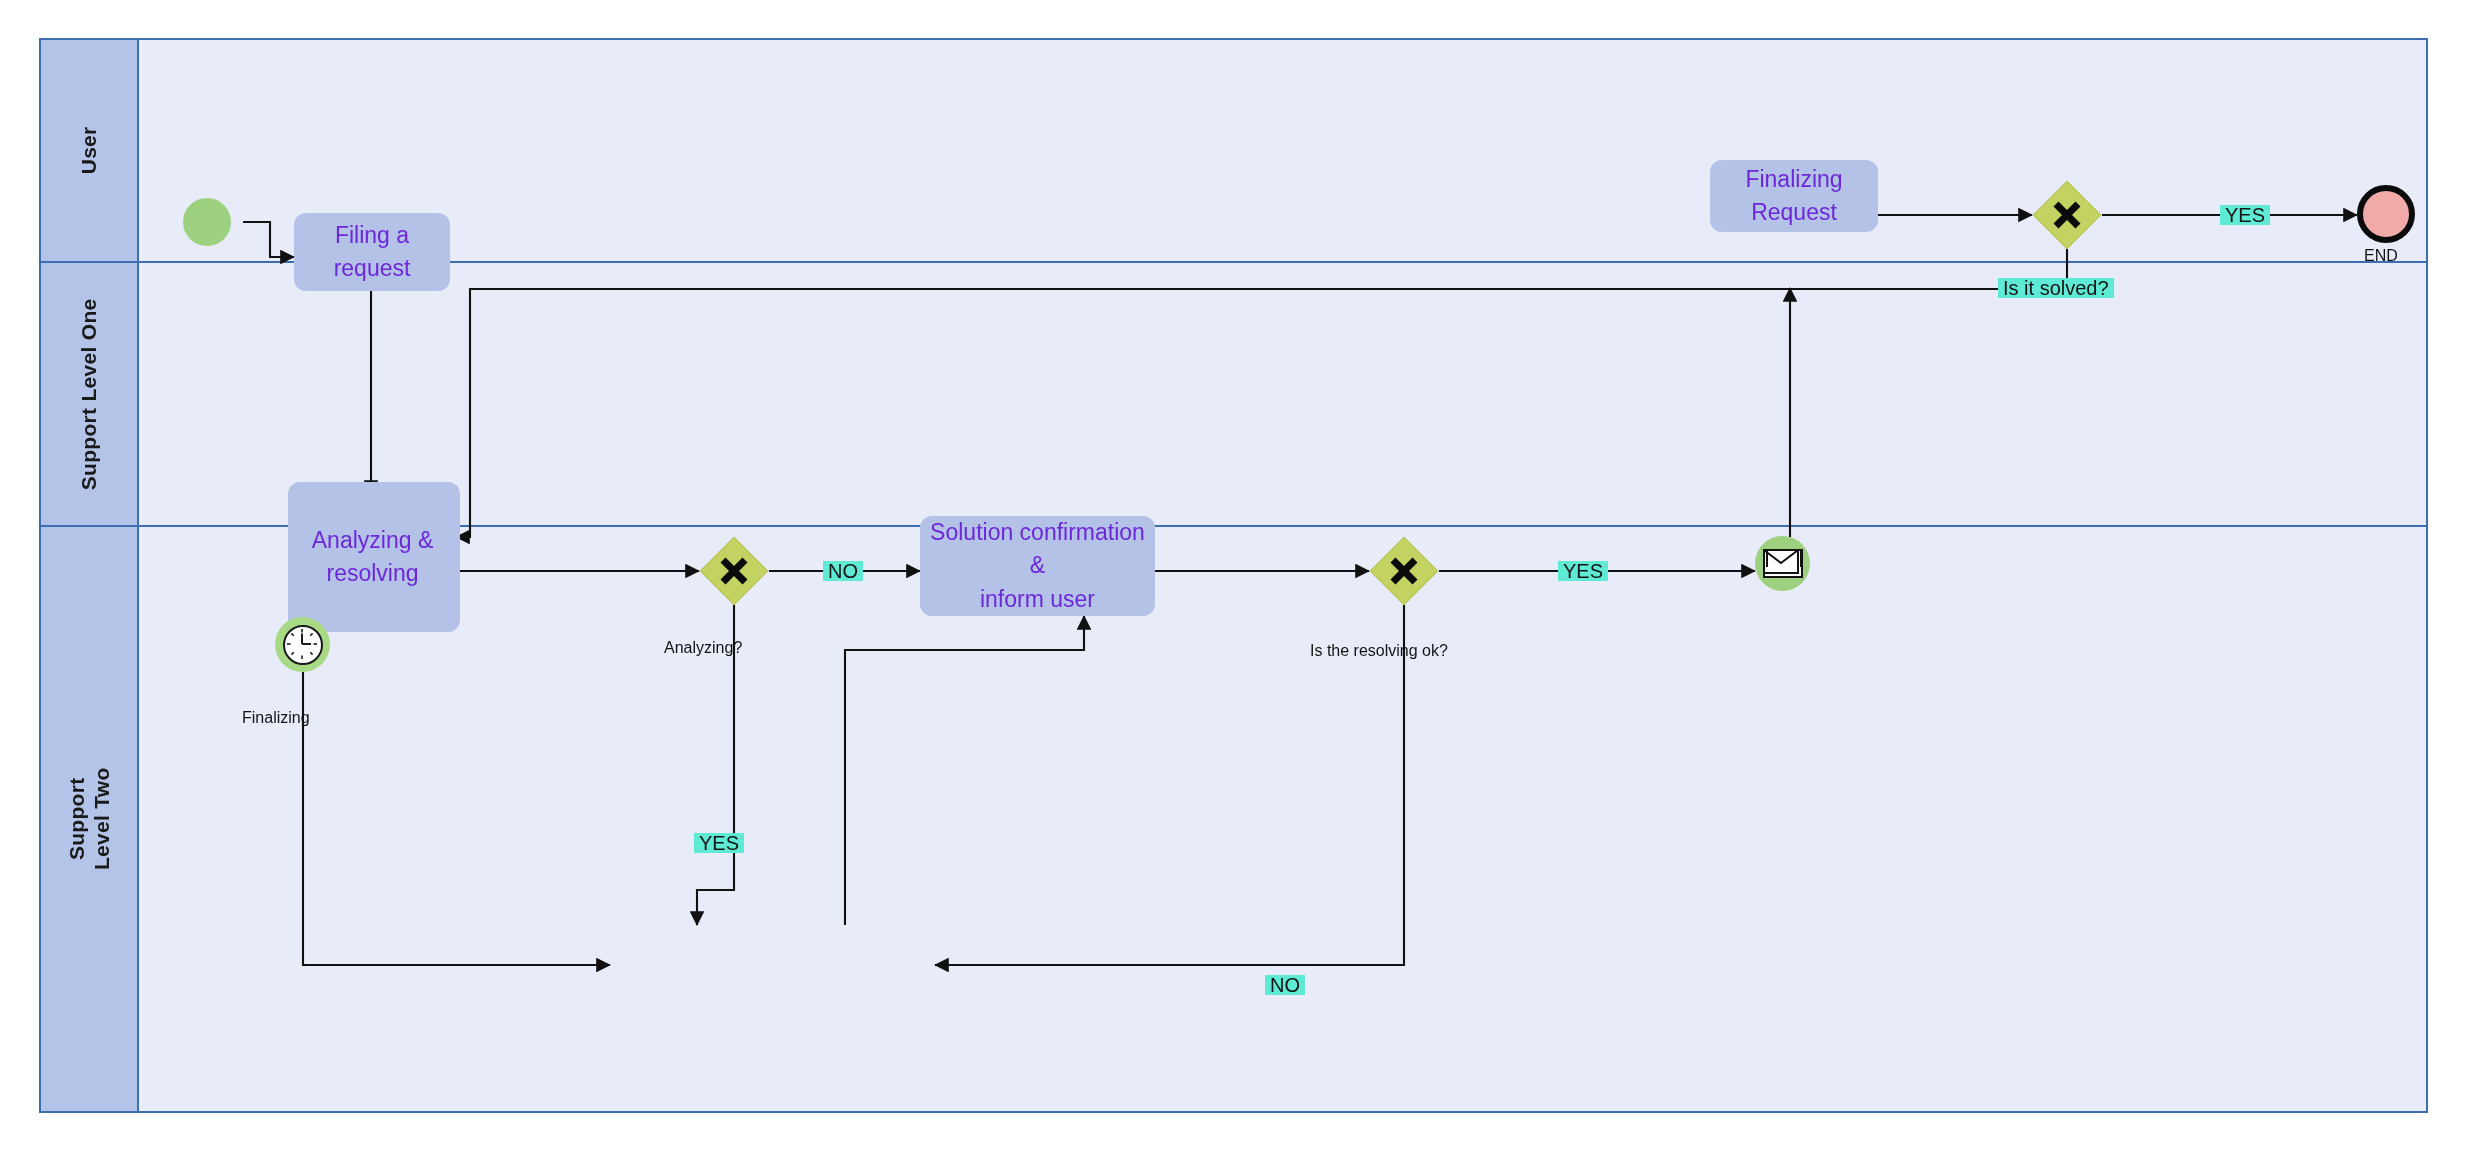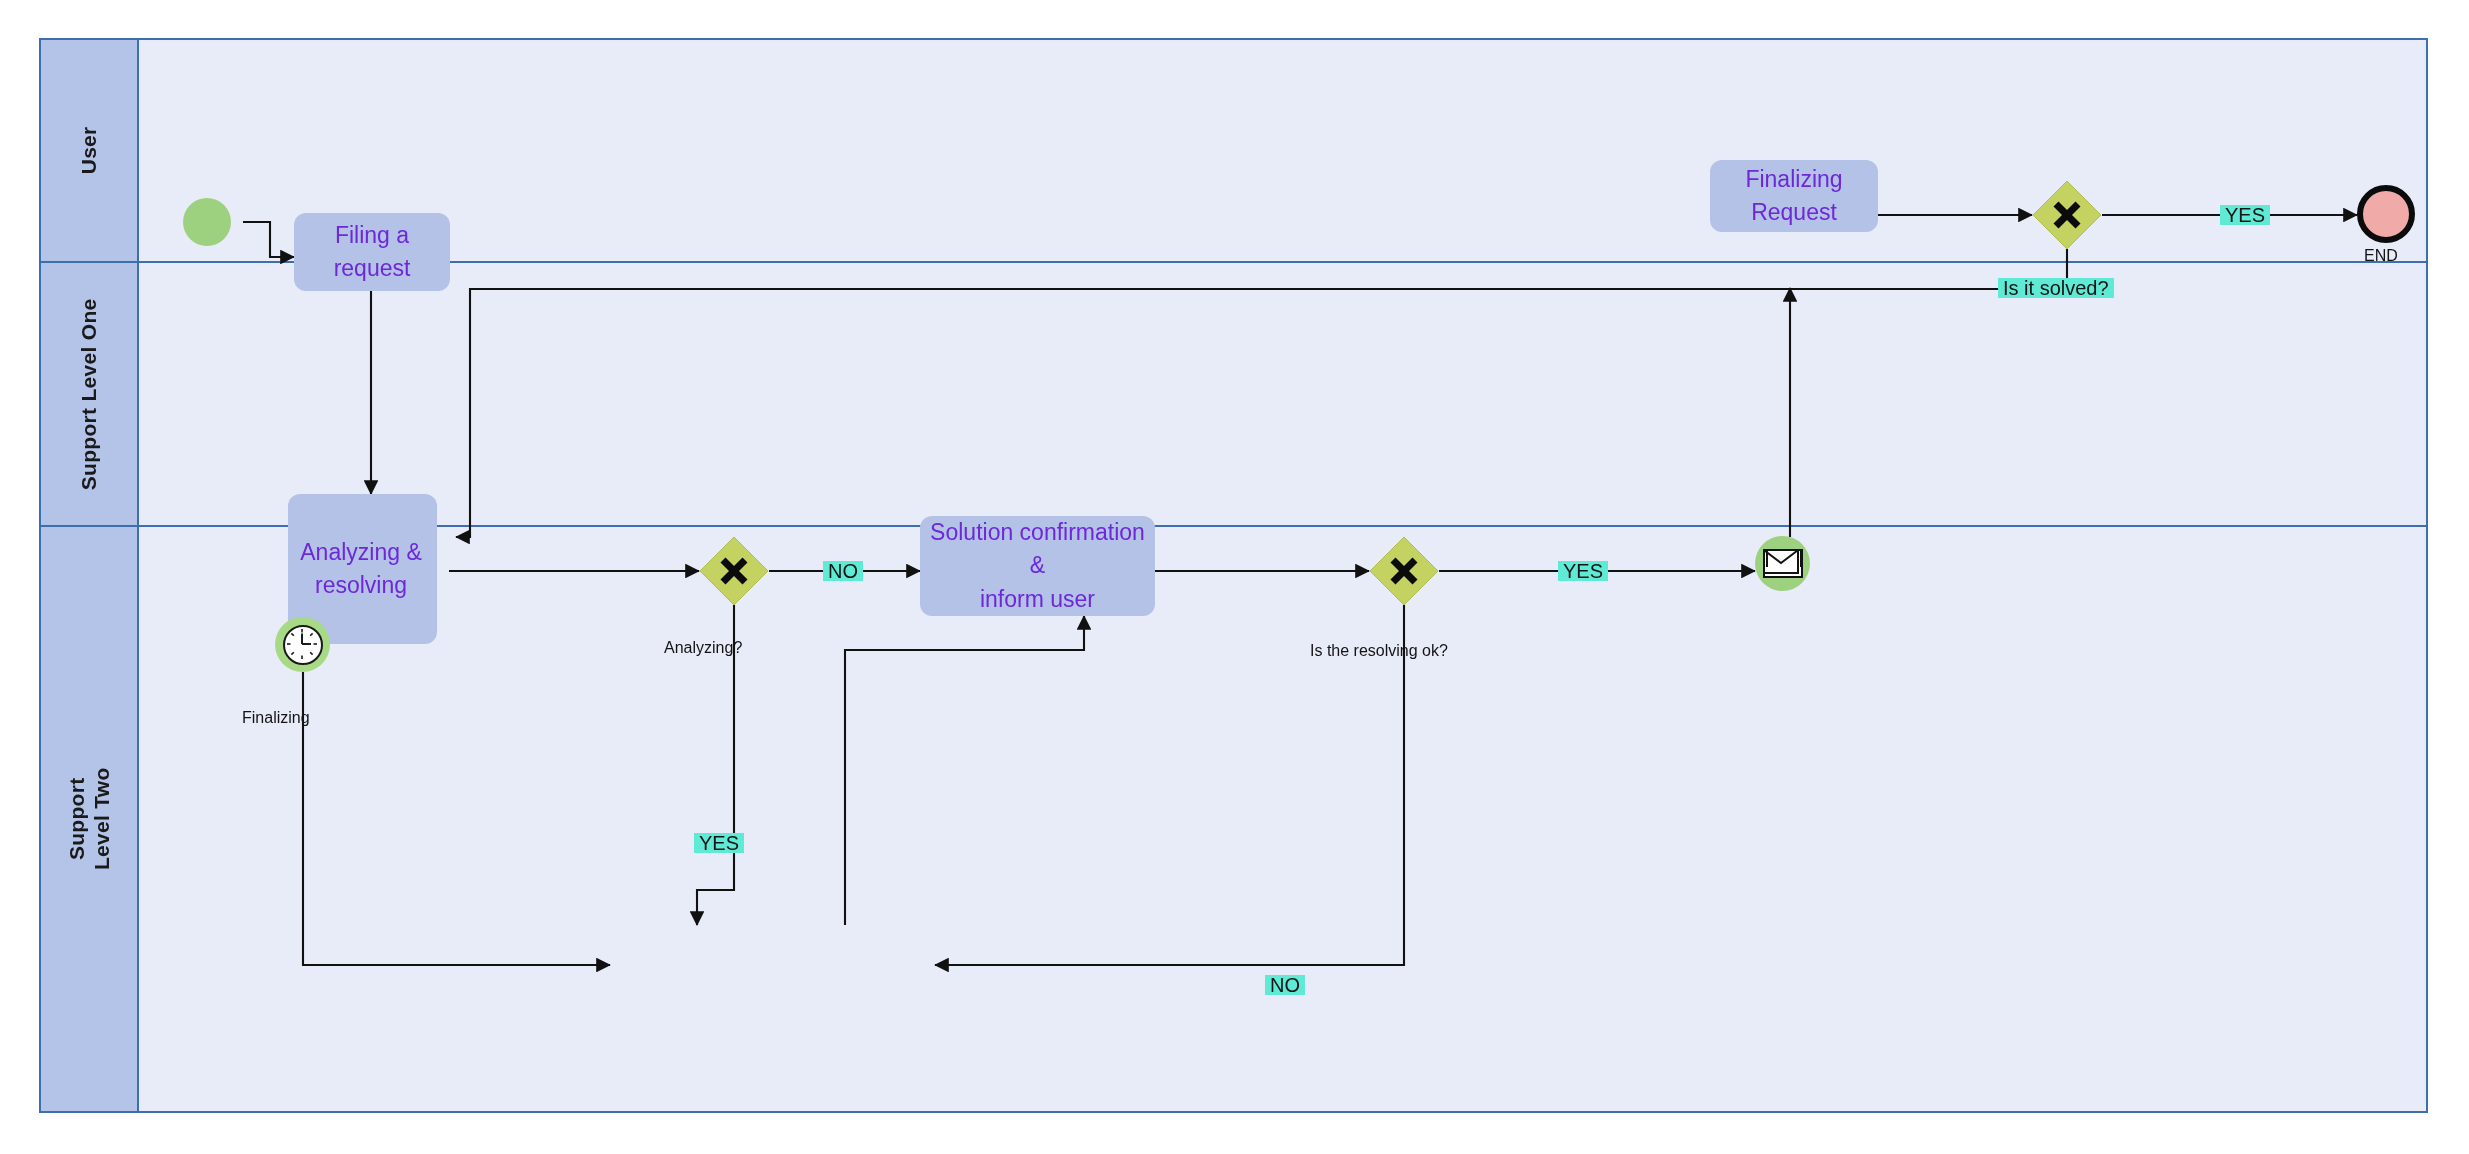--- a/index.html
+++ b/index.html
@@ -205,21 +205,21 @@
     </g>
   </svg>
 
   <div class="node event-circle start-event" style="left:183px;top:198px;width:48px;height:48px;"></div>
 
   <div class="node task" style="left:294px;top:213px;width:156px;height:78px;">
     <span style="white-space:pre-line;">Filing a
 request</span>
   </div>
 
-  <div class="node task" style="left:288px;top:494px;width:149px;height:150px;padding-left:7px;">
+  <div class="node task" style="left:288px;top:482px;width:172px;height:150px;padding-left:7px;">
     <span style="white-space:pre-line;">Analyzing &amp;
 resolving</span>
   </div>
 
   <div class="node event-circle timer-event" style="left:275px;top:617px;width:55px;height:55px;">
     <div class="clockface">
       <svg width="36" height="36" viewBox="0 0 36 36" style="position:absolute;left:-1px;top:-1px;">
         <g stroke="#1a1a1a" stroke-width="1.6">
           <line x1="18" y1="3" x2="18" y2="6.5"></line>
           <line x1="18" y1="29.5" x2="18" y2="33"></line>

